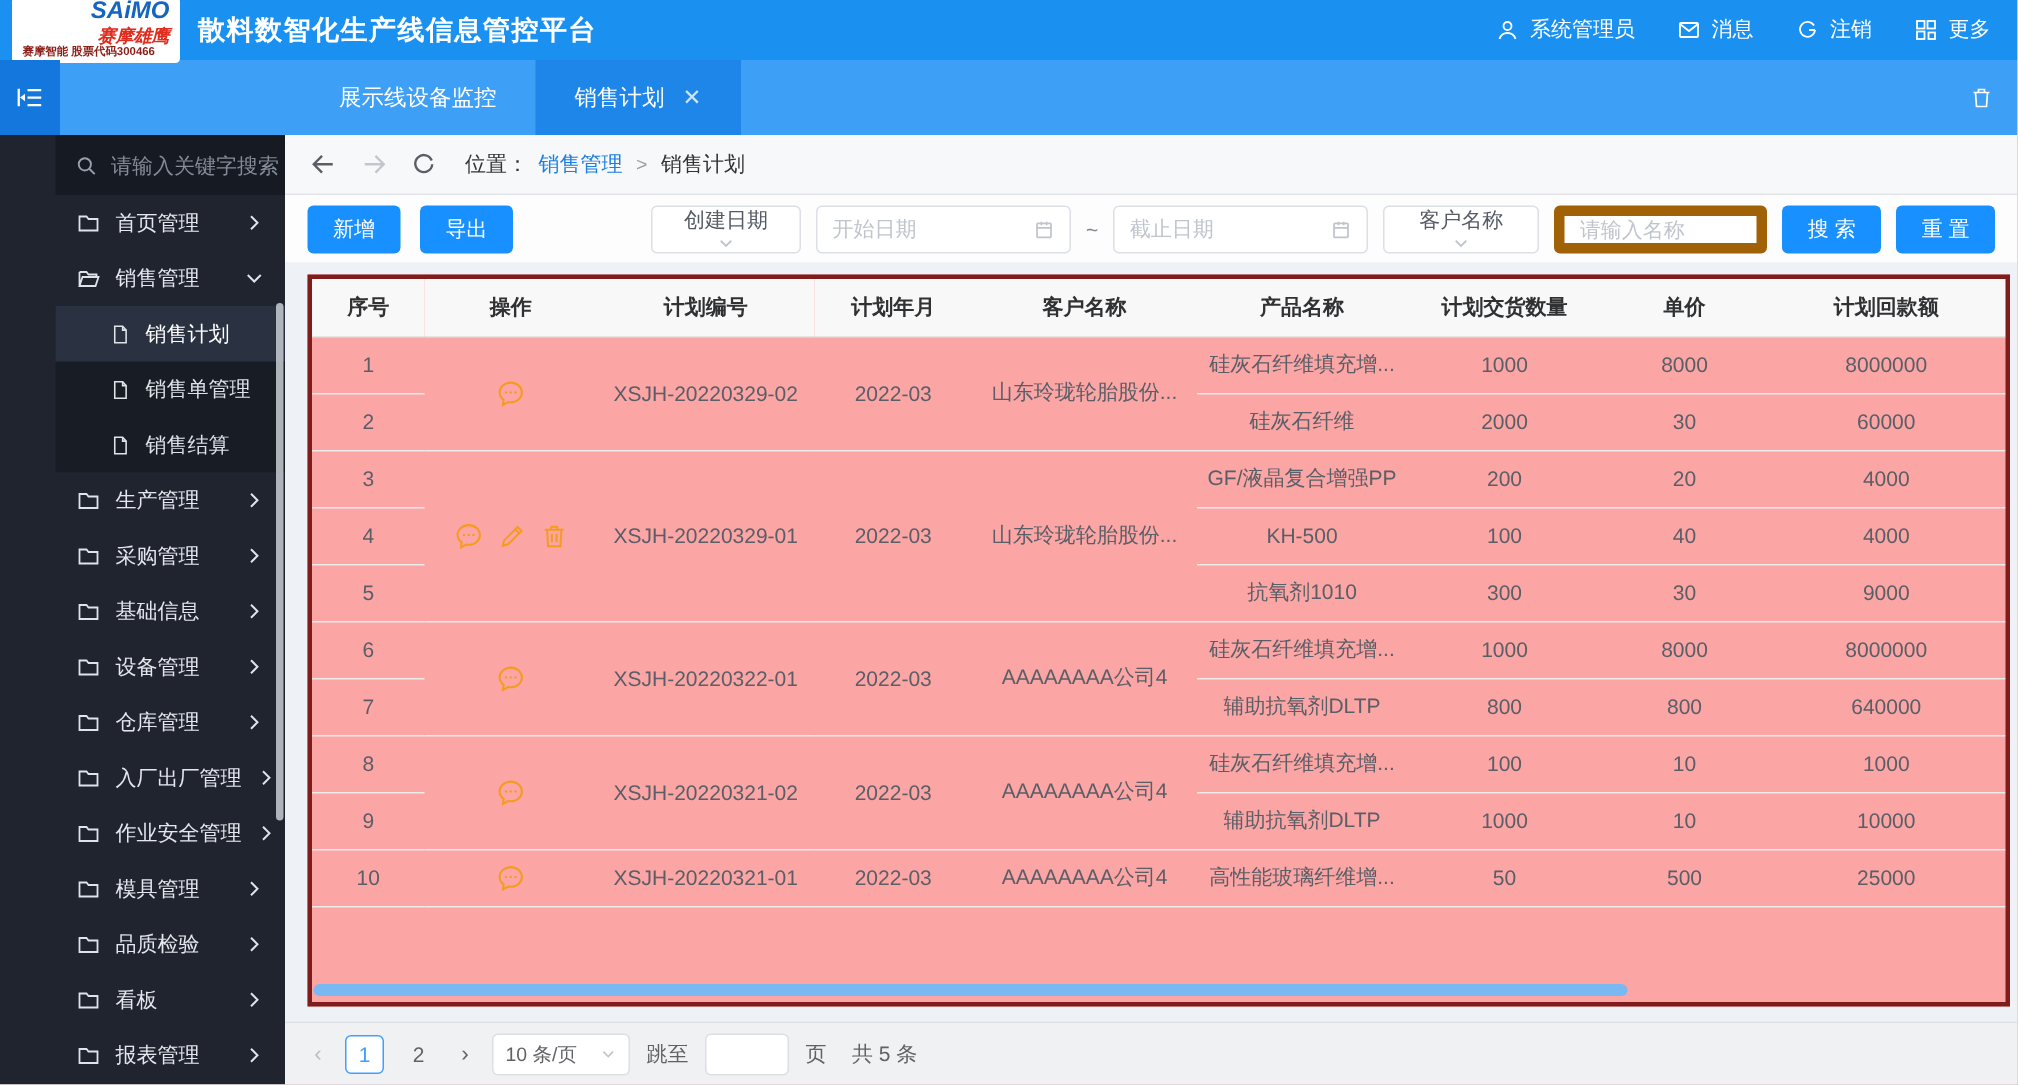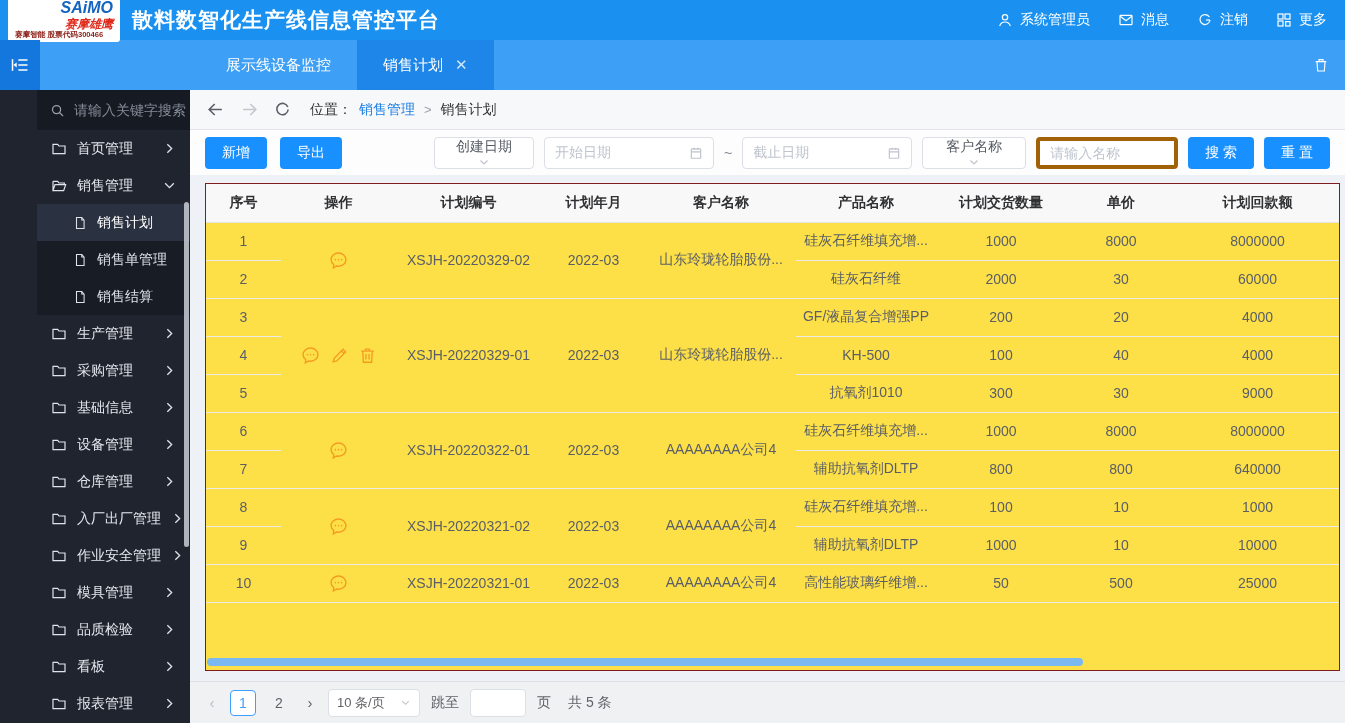--- a/index.html
+++ b/index.html
@@ -11,21 +11,21 @@
   }
   svg { display:block; }
 
   
   .header { height:40px; background:#1a91f0; display:flex; align-items:center; padding:0 18px 0 8px; }
   .logo { background:#fff; border-radius:3px; padding:2px 7px 3px; line-height:1.05; min-width:112px; }
   .logo-top { display:flex; align-items:flex-end; gap:2px;flex-direction:column; }
   .logo-brand { color:#1464c0; font-size:16px; font-weight:bold; font-style:italic; letter-spacing:0; }
   .logo-brand2 { color:#e02b1d; font-size:12px; font-weight:bold; font-style:italic; }
   .logo-sub { color:#8c1f17; font-size:8px; font-weight:bold; transform:scale(0.95); transform-origin:left; white-space:nowrap; }
-  .header-title { color:#fff; font-size:21px; font-weight:bold; margin-left:12px; letter-spacing:1px; }
+  .header-title { color:#fff; font-size:18px; font-weight:bold; margin-left:12px; letter-spacing:1px; }
   .header-actions { margin-left:auto; display:flex; align-items:center; gap:28px; }
   .h-act { display:flex; align-items:center; gap:7px; color:#fff; font-size:14px; cursor:pointer;font-family:Liberation Serif, serif; }
 
   
   .tabbar { height:50px; background:#3d9ff5; display:flex; align-items:stretch; }
   .fold-btn { width:40px; background:#1377dd; display:flex; align-items:center; justify-content:center; }
   .tabs { margin-left:160px; display:flex; }
   .tab { padding:0 26px; display:flex; align-items:center; gap:12px; color:#fff; font-size:15px; }
   .tab.active { background:#1e86e8; }
   .tab-close { color:#cfe6fb; font-size:15px; }
@@ -56,25 +56,25 @@
   .bc-sep { color:#9aa0a8; font-size:13px; }
 
   .toolbar { height:45px; background:#fdfdfe; display:flex; align-items:center; gap:13px; padding:0 15px; flex:none; }
   .btn { height:32px; padding:0 17px; border:none; border-radius:4px; background:#1890ff; color:#fff; font-size:14px; cursor:pointer; font-family:inherit; }
   .toolbar-right { margin-left:auto; display:flex; align-items:center; gap:10px; }
   .sel { height:32px; border:1px solid #dcdfe5; border-radius:4px; background:#fff; display:flex; align-items:center; justify-content:space-between; padding:0 10px; color:#555a63; cursor:pointer;flex-direction:column; }
   .sel-date-type { width:100px; }
   .sel-customer { width:104px; }
   .date-box { width:170px; height:32px; border:1px solid #dcdfe5; border-radius:4px; background:#fff; display:flex; align-items:center; justify-content:space-between; padding:0 10px; color:#bfc4cd; cursor:text; }
   .tilde { color:#7d838c; }
-  .name-input { width:142px; height:32px; border:4px solid #a16207; border-radius:4px; padding:0 10px; font-size:14px; color:#333; outline:none; font-family:inherit; }
+  .name-input { width:142px; height:32px; border:7px solid #a16207; border-radius:4px; padding:0 10px; font-size:14px; color:#333; outline:none; font-family:inherit; }
   .name-input::placeholder { color:#bfc4cd; }
 
   .content { flex:1; background:#eef1f6; padding:8px 5px 0 15px; position:relative; overflow:hidden; }
-  .table-card { background:#fde047; border:1px solid #7f1d1d; height:488px; position:relative; overflow:hidden; }
+  .table-card { background:#fca5a5; border:3px solid #7f1d1d; height:488px; position:relative; overflow:hidden; }
   table { width:100%; border-collapse:collapse; table-layout:fixed; }
   th { height:38px; background:#f8f8f9; color:#303133; font-weight:bold; font-size:14px; border-bottom:1px solid #e4e4e4; }
   td { height:38px; text-align:center; color:#5a5e66; font-size:14px; border-bottom:1px solid #ebebeb; overflow:hidden; white-space:nowrap; }
   .ops { display:flex; align-items:center; justify-content:center; gap:9px; color:#f59b22; }
   .ops span { cursor:pointer; display:flex; }
   .hscroll { position:absolute; left:1px; bottom:4px; width:876px; height:8px; background:#79b8f1; border-radius:4px; cursor:pointer; }
 
   .pagination { height:42px; background:#f0f1f3; border-top:1px solid #dcdfe3; display:flex; align-items:center; gap:11px; padding:0 15px; color:#606266; flex:none; }
   .pg-arrow { color:#b9bdc5; font-size:15px; cursor:pointer; width:14px; text-align:center; }
   .pg-num { min-width:26px; height:26px; display:flex; align-items:center; justify-content:center; cursor:pointer; border-radius:4px; }

